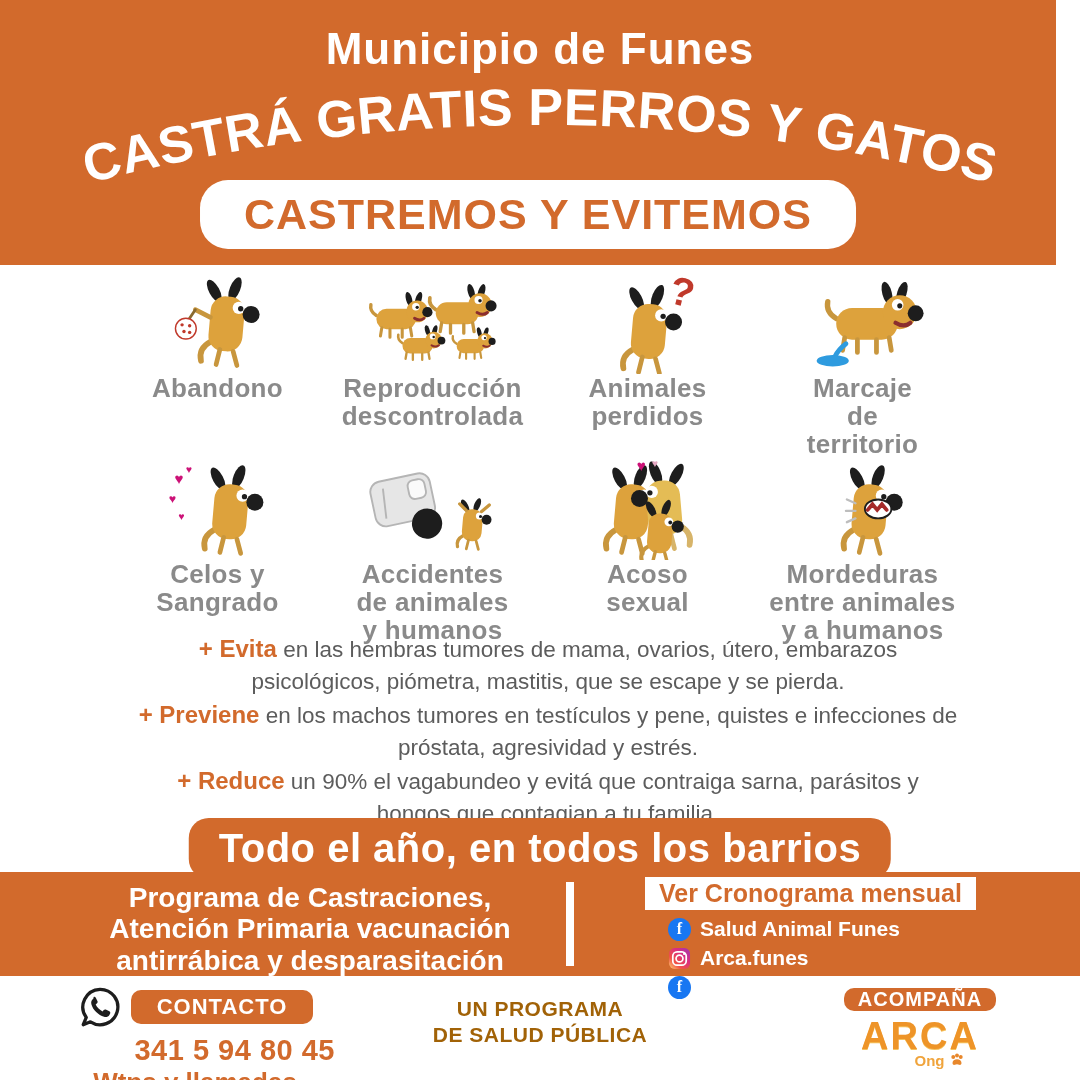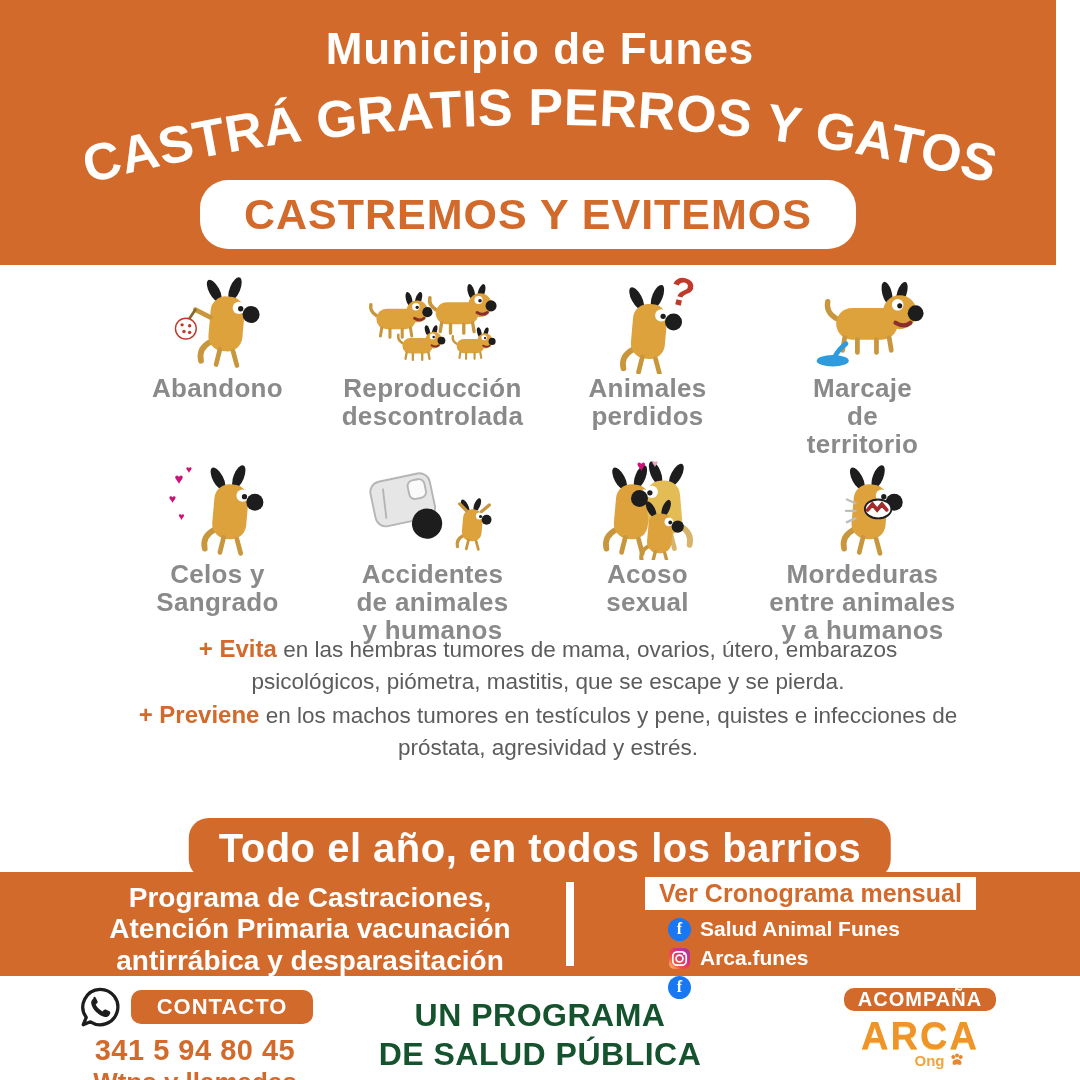--- a/index.html
+++ b/index.html
@@ -46,24 +46,24 @@
   .social-row .handle{color:#fff;font-size:21px;font-weight:bold;white-space:nowrap;}
   .fb-icon{width:23px;height:23px;border-radius:50%;background:#1877F2;color:#fff;
         display:flex;align-items:center;justify-content:center;font-size:16px;font-weight:bold;
         font-family:"Liberation Serif",serif;}
 
   
   .foot-left{position:absolute;left:55px;top:984px;width:280px;text-align:center;}
   .contact-row{display:flex;align-items:center;justify-content:center;gap:8px;}
   .contact-pill{background:#D26A2C;border-radius:10px;padding:4px 26px;}
   .contact-pill span{color:#fff;font-size:22px;font-weight:bold;letter-spacing:1px;white-space:nowrap;}
-  .phone{margin-top:4px;color:#D26A2C;font-size:29px;font-weight:bold;letter-spacing:.5px;}
+  .phone{margin-top:4px;color:#D26A2C;font-size:29px;font-weight:bold;letter-spacing:.5px;text-align:right;}
   .phone-note{color:#D26A2C;font-size:26px;font-weight:bold;}
-  .foot-center{position:absolute;left:340px;top:996px;width:400px;text-align:center;color:#14532d;
-        font-size:32px;font-weight:bold;line-height:1.22;letter-spacing:.5px;}
+  .foot-center{position:absolute;left:340px;top:996px;width:400px;text-align:center;color:#a16207;
+        font-size:21px;font-weight:bold;line-height:1.22;letter-spacing:.5px;}
   .foot-right{position:absolute;left:830px;top:988px;width:180px;text-align:center;}
   .sponsor-pill{display:inline-block;background:#D26A2C;border-radius:10px;padding:0 14px;}
   .sponsor-pill span{color:#fff;font-size:20px;font-weight:bold;letter-spacing:1px;white-space:nowrap;}
   .arca{margin-top:8px;color:#EE9428;font-size:38px;font-weight:bold;letter-spacing:2px;line-height:.9;
         text-shadow:0 1px 0 #f6c25e;}
   .arca-sub{display:flex;align-items:center;justify-content:center;gap:3px;margin-left:40px;margin-top:-2px;}
   .arca-sub span{color:#F0A43C;font-size:15px;font-weight:bold;}
 </style>
 </head>
 <body>
@@ -260,20 +260,21 @@
       </div>
       <div class="plabel preline">Mordeduras
 entre animales
 y a humanos</div>
     </div>
   </div>
 
   <div class="benefits">
     <div><b>+ Evita</b> <span>en las hembras tumores de mama, ovarios, útero, embarazos psicológicos, piómetra, mastitis, que se escape y se pierda.</span></div>
     <div><b>+ Previene</b> <span>en los machos tumores en testículos y pene, quistes e infecciones de próstata, agresividad y estrés.</span></div>
+    <div><b>+ Reduce</b> <span>un 90% el vagabundeo y evitá que contraiga sarna, parásitos y hongos que contagian a tu familia.</span></div>
   </div>
 
   <div class="avail">
     <span>Todo el año, en todos los barrios</span>
   </div>
 
   <div class="band">
     <div class="band-desc preline">Programa de Castraciones,
 Atención Primaria vacunación
 antirrábica y desparasitación</div>

